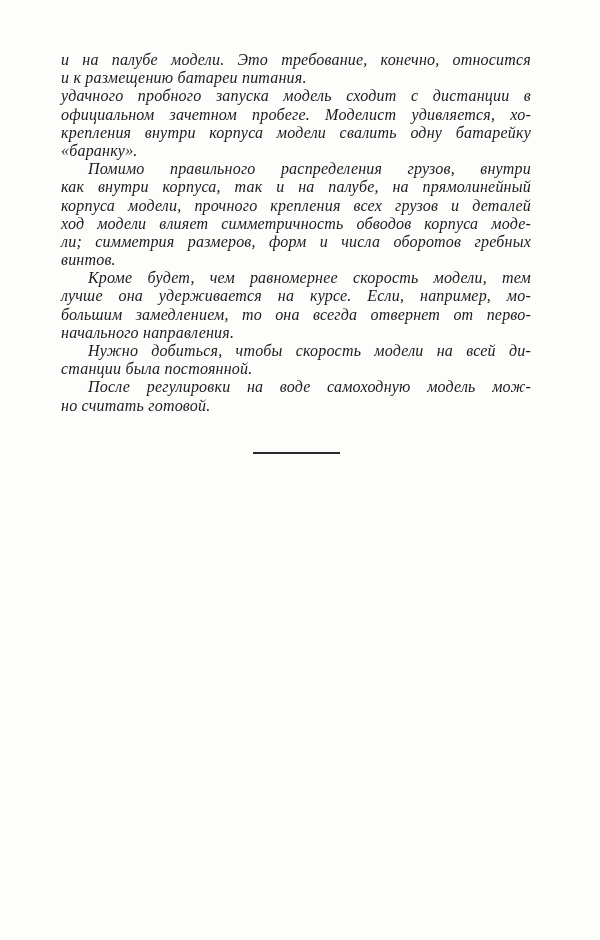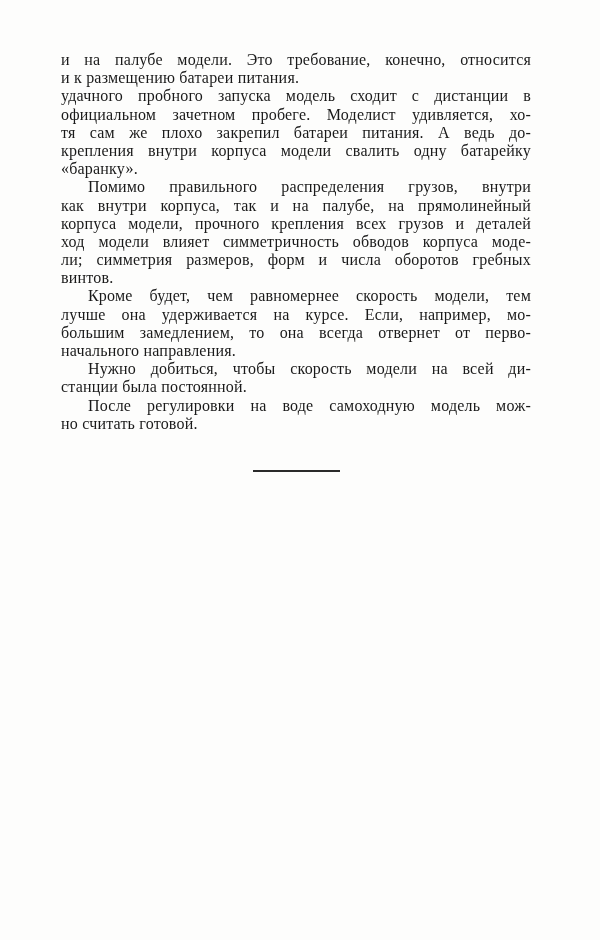--- a/index.html
+++ b/index.html
@@ -9,20 +9,21 @@
   }
   .page {
     position: relative;
     width: 600px;
     height: 940px;
     background: #fdfdfc;
     font-family: "Liberation Serif", "DejaVu Serif", serif;
     color: #1a1a1a;
     overflow: hidden;
     margin: 0 auto;
+    font-style: italic;
   }
   .text-block {
     position: absolute;
     left: 61px;
     top: 51px;
     width: 470px;
   }
   .line {
     font-size: 16px;
     line-height: 18.2px;
@@ -48,21 +49,20 @@
 </style>
 </head>
 <body>
 
 <div class="page">
   <div class="text-block">
     <div class="line">и на палубе модели. Это требование, конечно, относится</div>
     <div class="line para-end">и к размещению батареи питания.</div>
     <div class="line">удачного пробного запуска модель сходит с дистанции в</div>
     <div class="line">официальном зачетном пробеге. Моделист удивляется, хо-</div>
-    <div class="line">тя сам же плохо закрепил батареи питания. А ведь до-</div>
     <div class="line">крепления внутри корпуса модели свалить одну батарейку</div>
     <div class="line para-end">«баранку».</div>
     <div class="line indent">Помимо правильного распределения грузов, внутри</div>
     <div class="line">как внутри корпуса, так и на палубе, на прямолинейный</div>
     <div class="line">корпуса модели, прочного крепления всех грузов и деталей</div>
     <div class="line">ход модели влияет симметричность обводов корпуса моде-</div>
     <div class="line">ли; симметрия размеров, форм и числа оборотов гребных</div>
     <div class="line para-end">винтов.</div>
     <div class="line indent">Кроме будет, чем равномернее скорость модели, тем</div>
     <div class="line">лучше она удерживается на курсе. Если, например, мо-</div>

